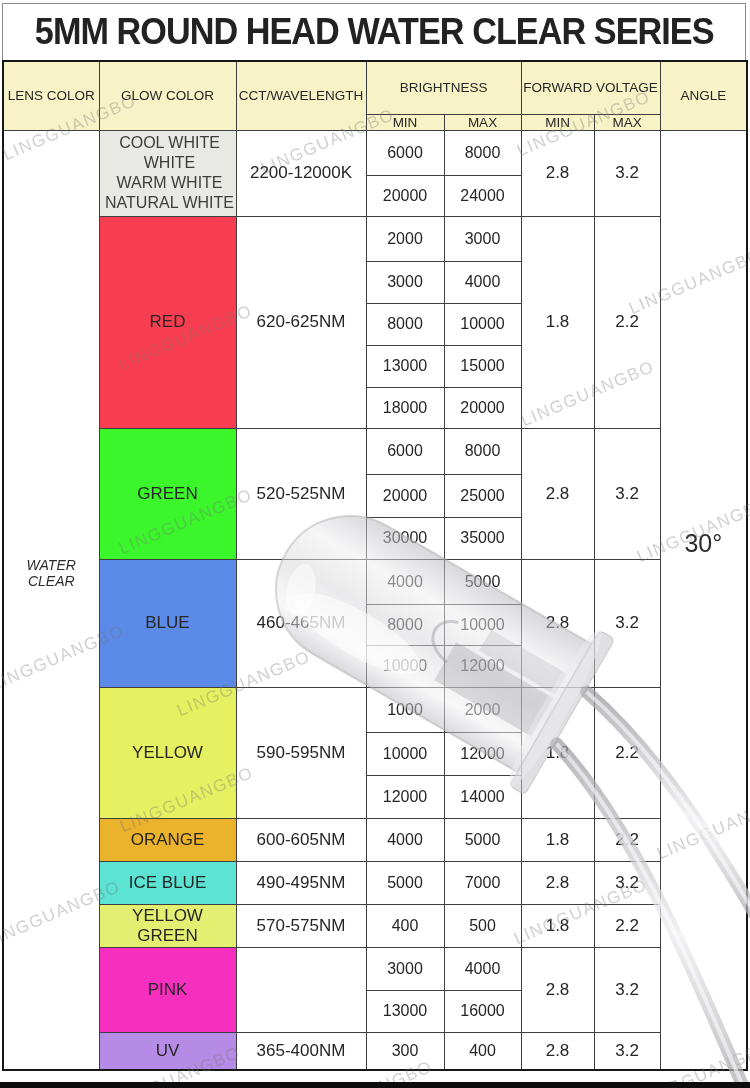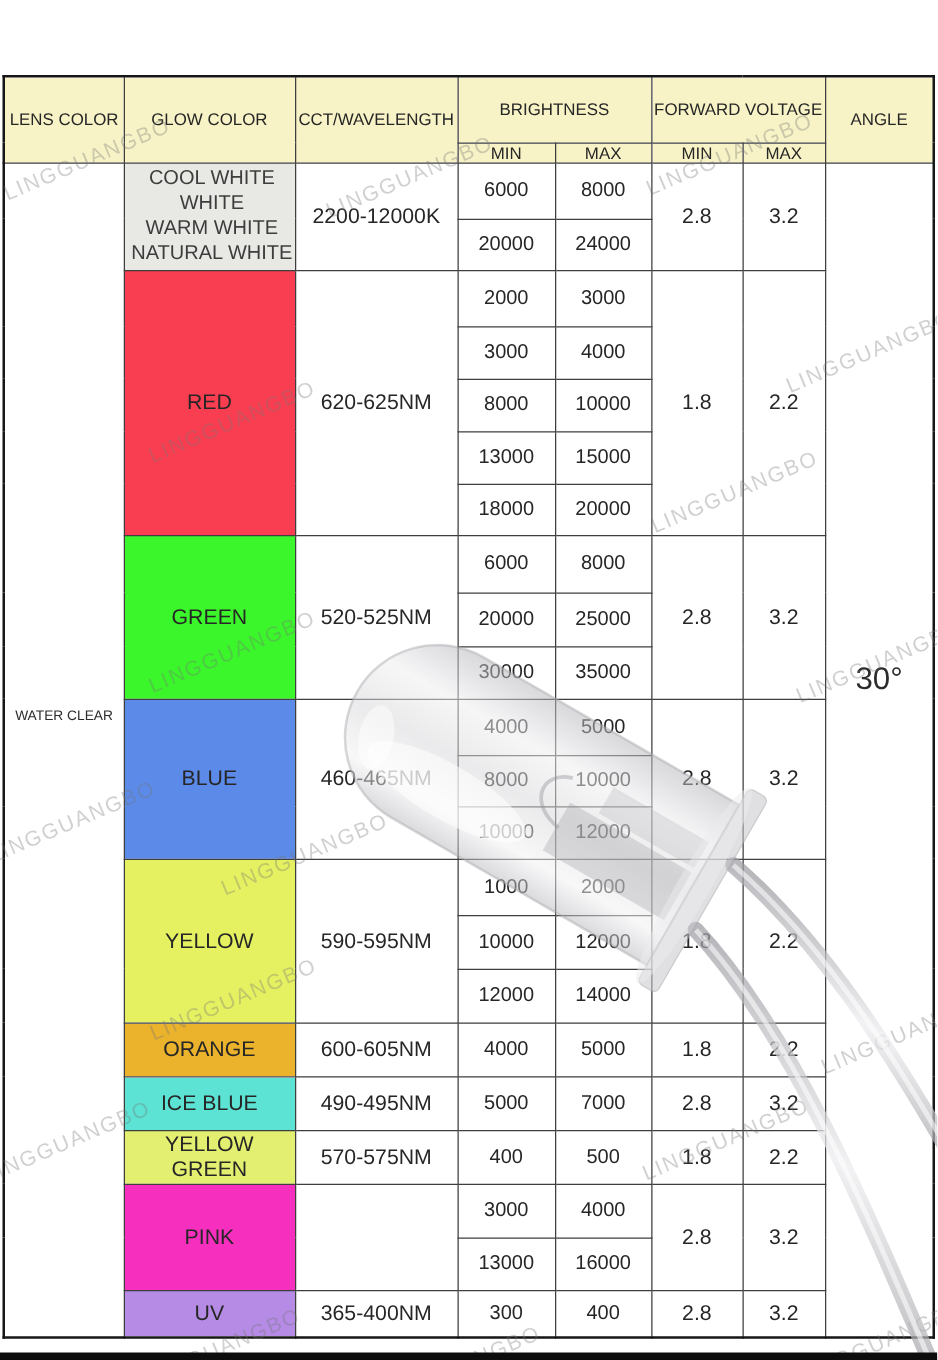--- a/index.html
+++ b/index.html
@@ -34,39 +34,42 @@
   tr.h1 td { height:53px;margin-left:27px; }
   tr.h2 td { height:14px; }
   td.num   { font-size:16px; background:transparent; }
   td.cct-cell { font-size:17px; }
   td.fv-cell  { font-size:17px; }
   td.glow-cell { font-size:17px; color:#1e1e1e; }
   td.glow-cell.multi {
     text-align:center; padding-left:4px; font-size:16px; line-height:20px; color:#3d3d3d;
   }
   td.lens-cell  { background:#ffffff; }
-  .lens-label  { font-size:11px; color:#2c2c2c; transform:translateY(-27px); }
+  .lens-label  { font-size:14px; color:#2c2c2c; transform:translateY(-27px);font-style:italic; }
   td.angle-cell { background:#ffffff; }
   .angle-label { font-size:25px; color:#2c2c2c; transform:translateY(-56px); }
   
   .wm {
     position:absolute; z-index:3; font-size:17px; letter-spacing:1.5px;
     color:rgba(118,118,118,.34); white-space:nowrap; pointer-events:none;
     transform:rotate(-23deg); transform-origin:0 50%;
   }
   
   .led-photo { position:absolute; left:238px; top:468px; z-index:5; pointer-events:none; }
   
   .bottom-bar { position:absolute; left:0; top:1082px; width:750px; height:6px; background:#0d0d0d; z-index:6; }
 </style>
 </head>
 <body>
 
 <div class="page">
 
+  <div class="title-box">
+    <span>5MM ROUND HEAD WATER CLEAR SERIES</span>
+  </div>
 
   <div class="table-wrap">
     <table class="spec">
       <colgroup>
         <col style="width:96px">
           <col style="width:137px">
           <col style="width:130px">
         <col style="width:78px">
           <col style="width:77px">
           <col style="width:73px">

